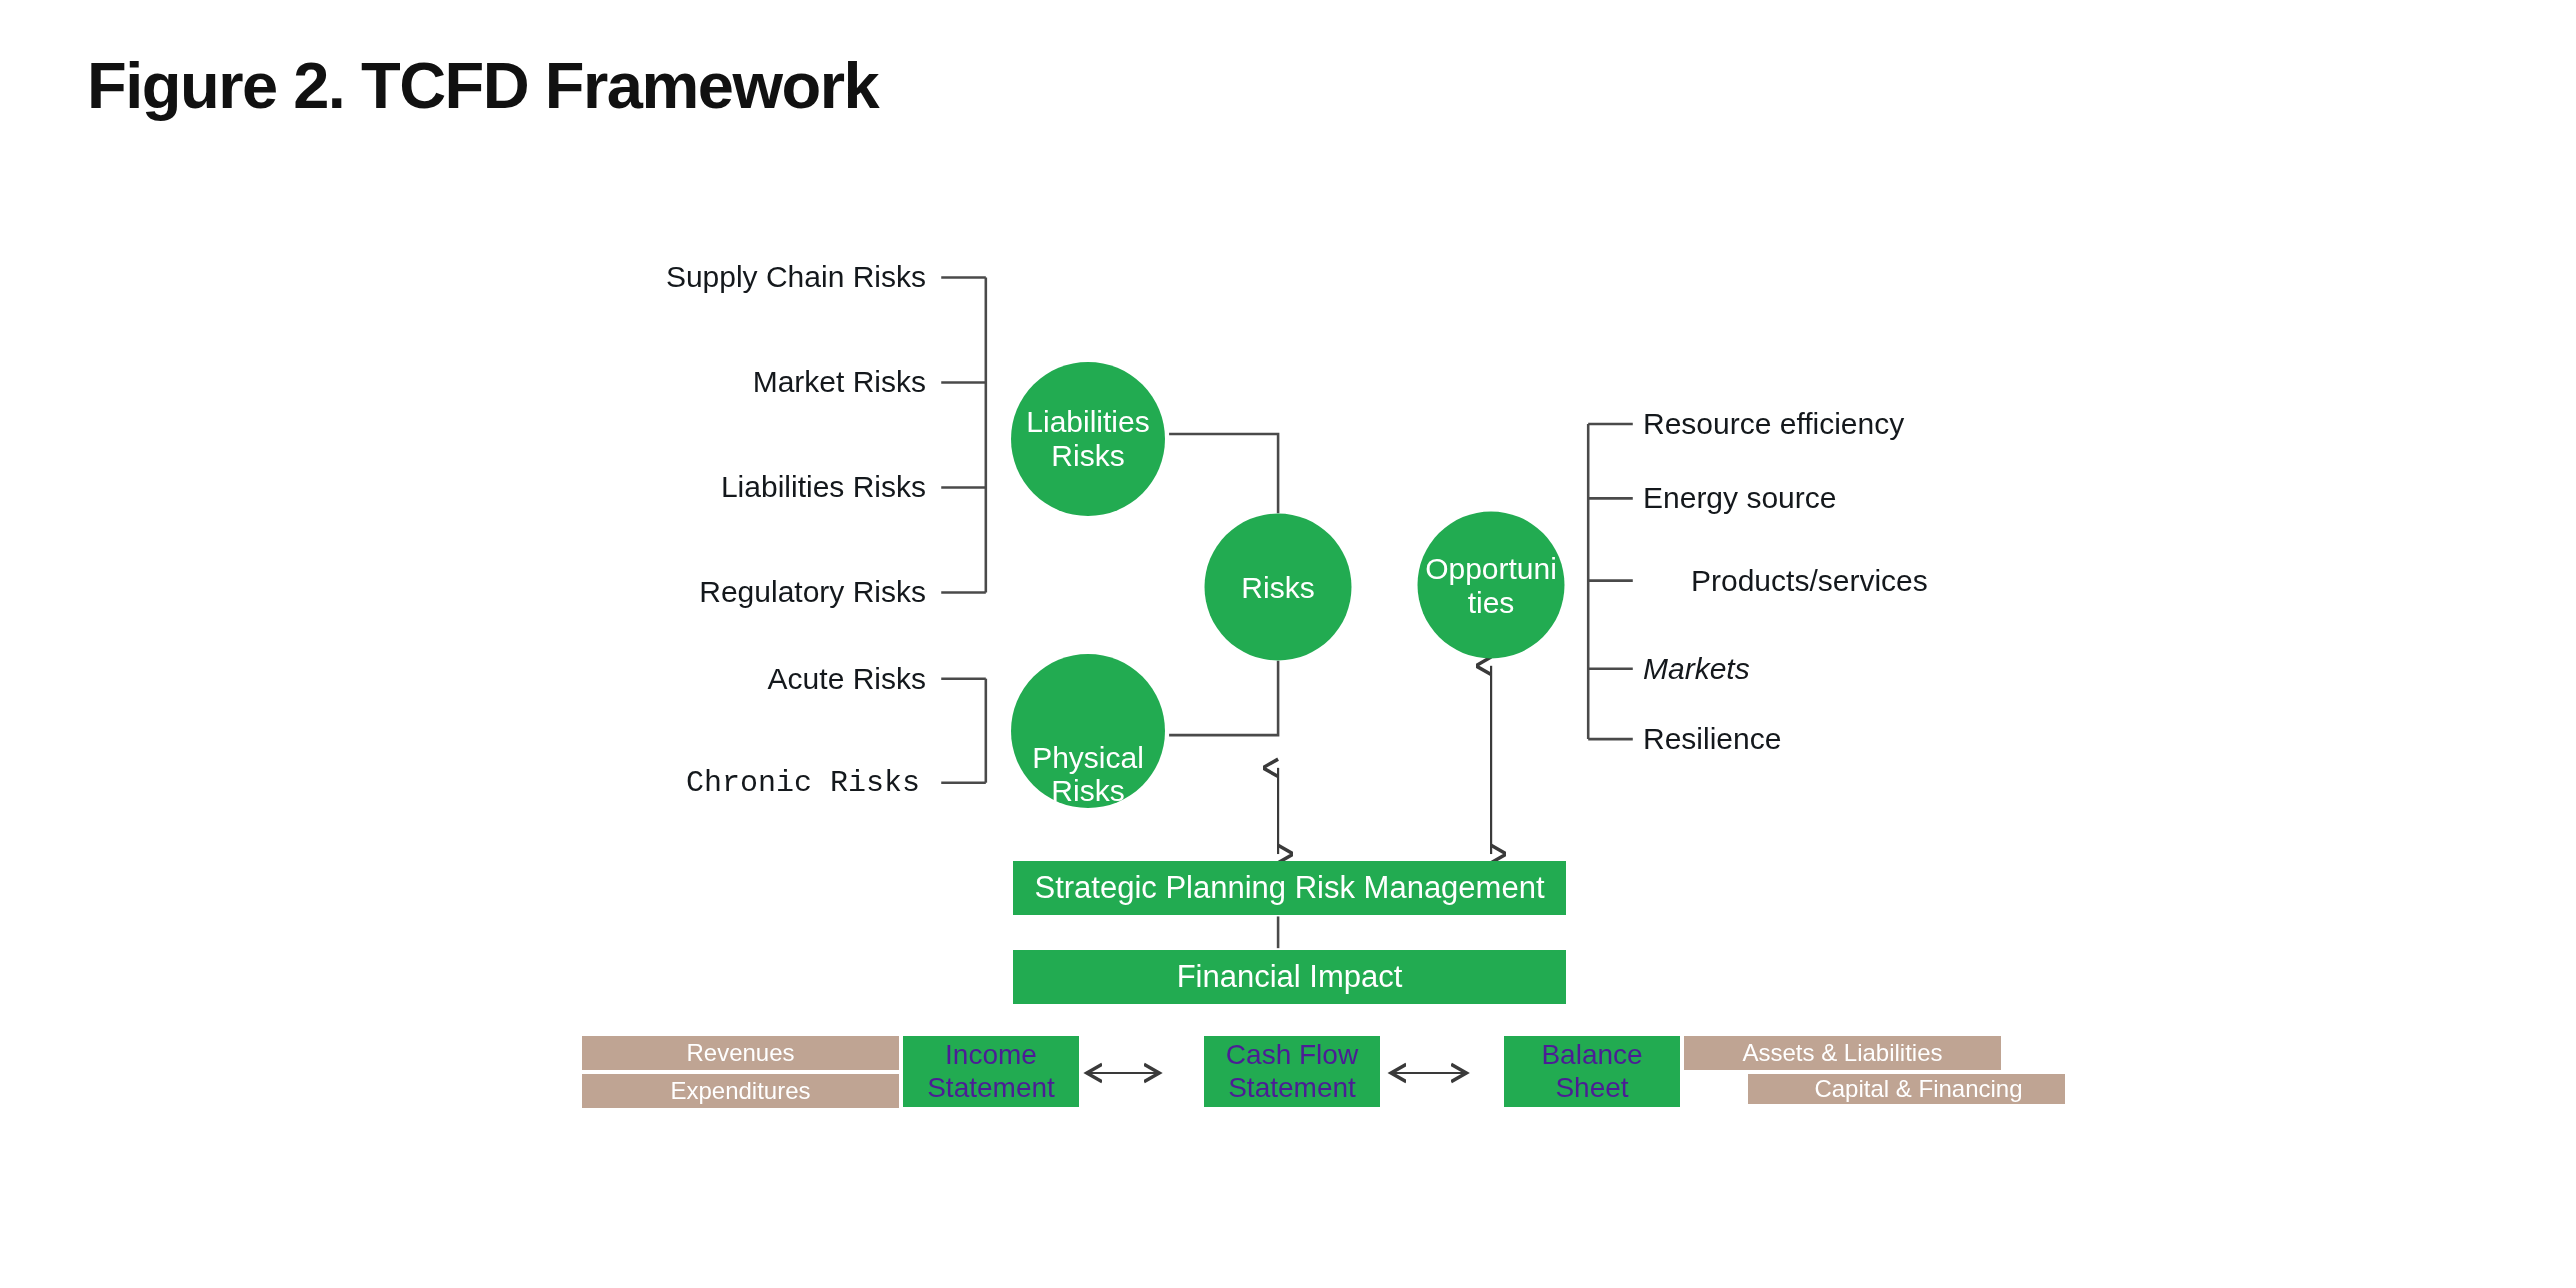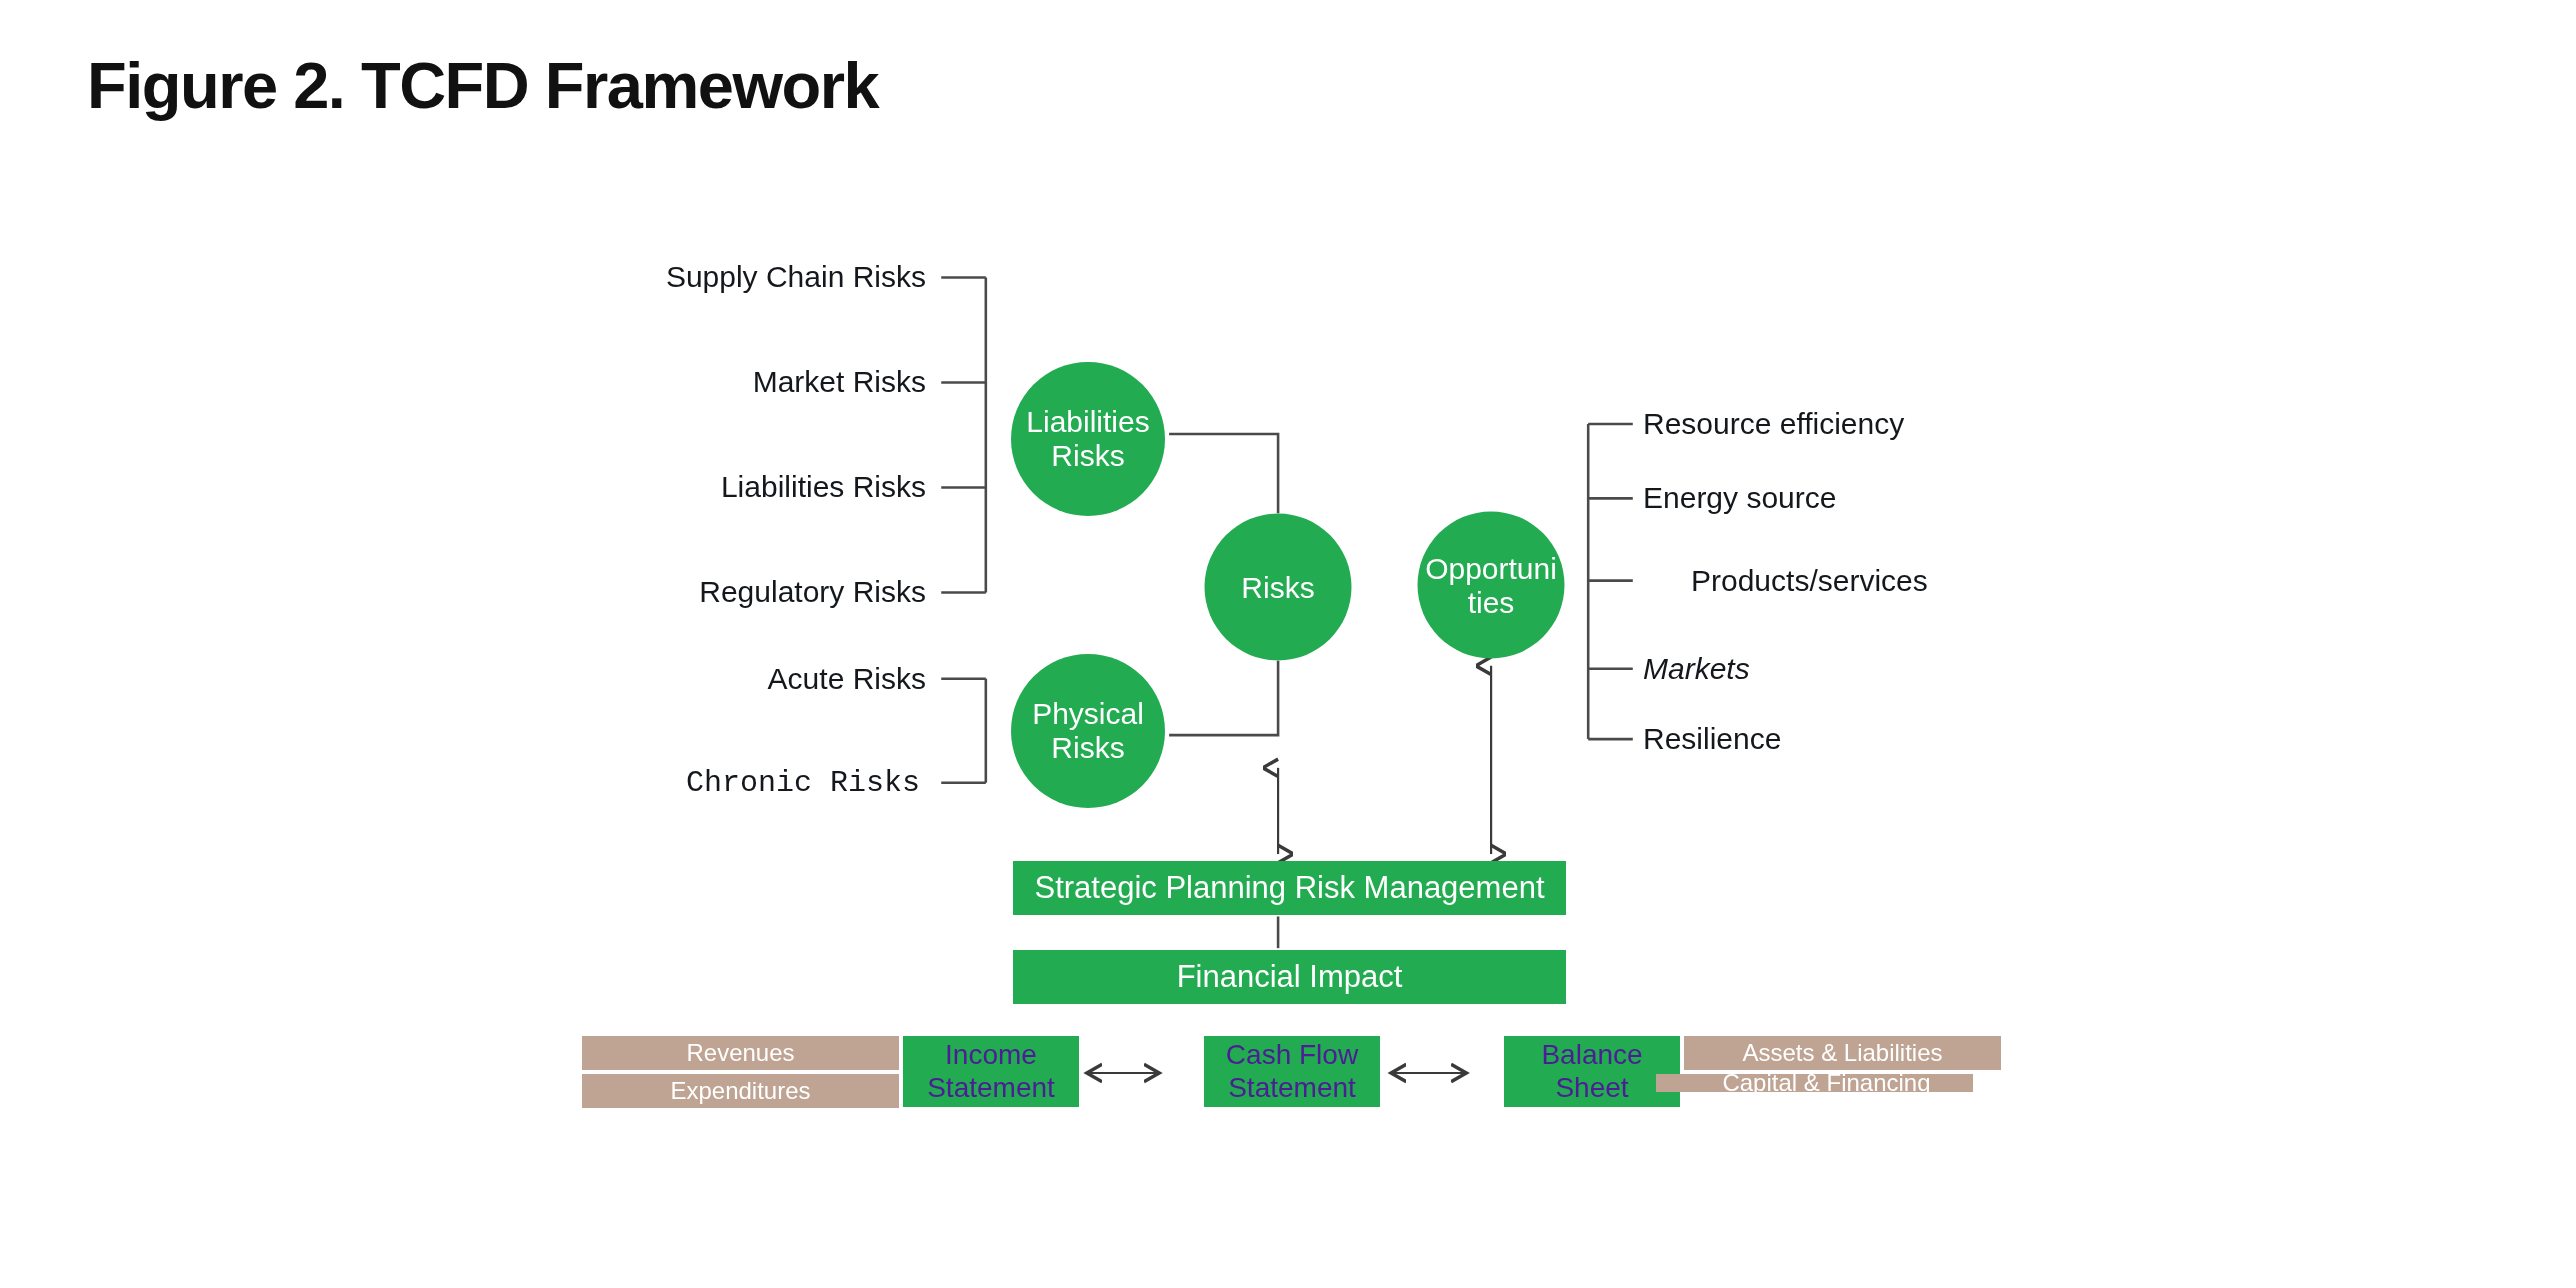--- a/index.html
+++ b/index.html
@@ -164,21 +164,21 @@
 <div class="leaf-label right" style="left:1643px; top:669px;font-style:italic;">Markets</div>
 <div class="leaf-label right" style="left:1643px; top:739px;">Resilience</div>
 
 <div class="node-circle" style="left:1088px; top:439px; width:154px; height:154px;">
   <div>
     <span class="circle-text">Liabilities</span>
     <span class="circle-text">Risks</span>
   </div>
 </div>
 
-<div class="node-circle" style="left:1088px; top:731px; width:154px; height:154px;">
+<div class="node-circle" style="left:1088px; top:731px; width:154px; height:154px;align-items:flex-end;">
   <div>
     <span class="circle-text">Physical</span>
     <span class="circle-text">Risks</span>
   </div>
 </div>
 
 <div class="node-circle" style="left:1278px; top:587px; width:147px; height:147px;">
   <div>
     <span class="circle-text">Risks</span>
   </div>
@@ -213,14 +213,14 @@
 </div>
 
 <div class="stmt-box" style="left:1504px; top:1036px; width:176px; height:71px;">
   <div>
     <span class="circle-text">Balance</span>
     <span class="circle-text">Sheet</span>
   </div>
 </div>
 
 <div class="tan-box" style="left:1684px; top:1036px; width:317px; height:34px;">Assets &amp; Liabilities</div>
-<div class="tan-box" style="left:1656px; top:1074px; width:317px; height:18px;padding-left:24px;">Capital &amp; Financing</div>
+<div class="tan-box" style="left:1748px; top:1074px; width:317px; height:30px;padding-left:24px;">Capital &amp; Financing</div>
 
 
 </body></html>

